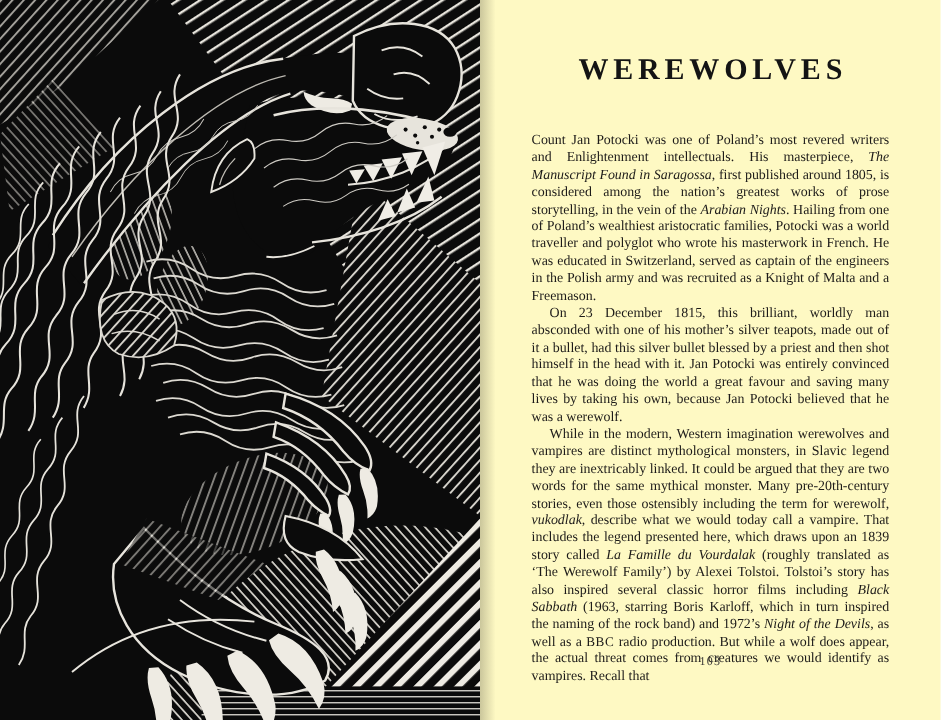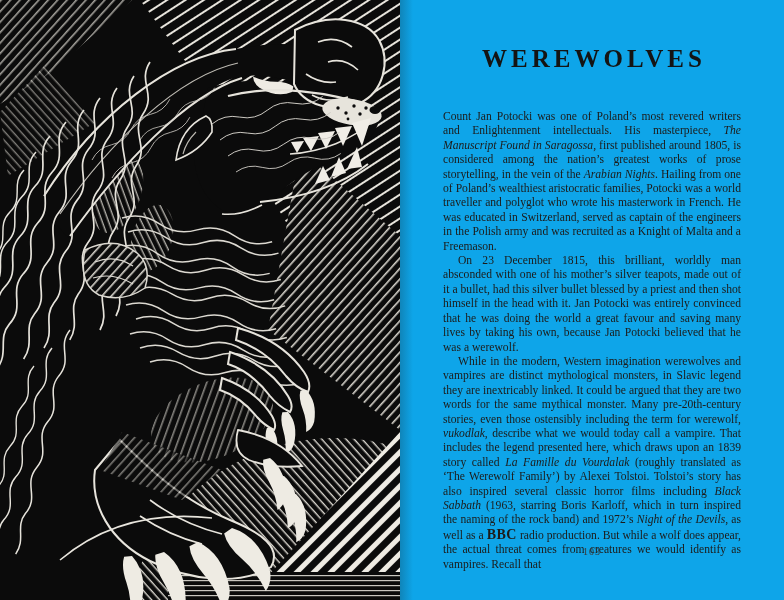--- a/index.html
+++ b/index.html
@@ -3,42 +3,42 @@
 <meta charset="utf-8">
 <style>
   html,body{margin:0;padding:0;background:#ffffff;}
   .spread{
     width:784px;height:600px;display:flex;overflow:hidden;
     background:#ffffff;font-family:"Liberation Serif",serif;
   }
   .page-left{width:400px;height:600px;flex:0 0 auto;position:relative;background:#0b0b0b;}
   .page-left svg{display:block;width:400px;height:600px;}
   .page-right{
-    width:384px;height:600px;flex:0 0 auto;position:relative;background:#0ea5e9;
+    width:384px;height:600px;flex:0 0 auto;position:relative;background:#fef9c3;
   }
   .page-right::before{
     content:"";position:absolute;left:0;top:0;bottom:0;width:13px;
     background:linear-gradient(to right, rgba(20,18,15,0.22), rgba(20,18,15,0));
     pointer-events:none;
   }
   .chapter-title{
     position:absolute;left:30px;right:30px;top:44px;
     text-align:center;font-weight:700;font-size:25px;line-height:30px;
     letter-spacing:4px;text-indent:4px;color:#141414;
     font-family:"Liberation Serif",serif;
   }
   .body-text{
     position:absolute;left:43px;right:43px;top:110px;
     font-size:11.6px;line-height:14.4px;color:#1d1b19;
     text-align:justify;
   }
   .body-text p{margin:0;padding:0;}
   .body-text p.indent{text-indent:15px;}
   .body-text .it{font-style:italic;}
-  .body-text .sc{font-size:14px;letter-spacing:0.5px;font-weight:bold;}
+  .body-text .sc{font-size:11px;letter-spacing:0.5px;}
   .folio{
     position:absolute;left:0;right:0;top:546px;text-align:center;
     font-size:10px;color:#3a3836;letter-spacing:1px;
   }
 </style>
 </head>
 <body>
 
 <div class="spread">
 

